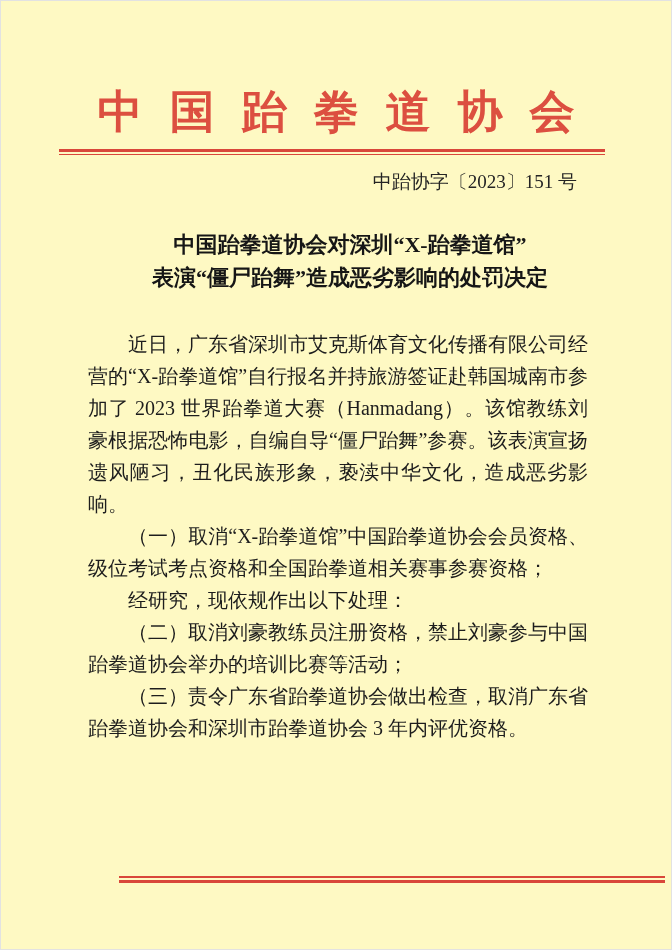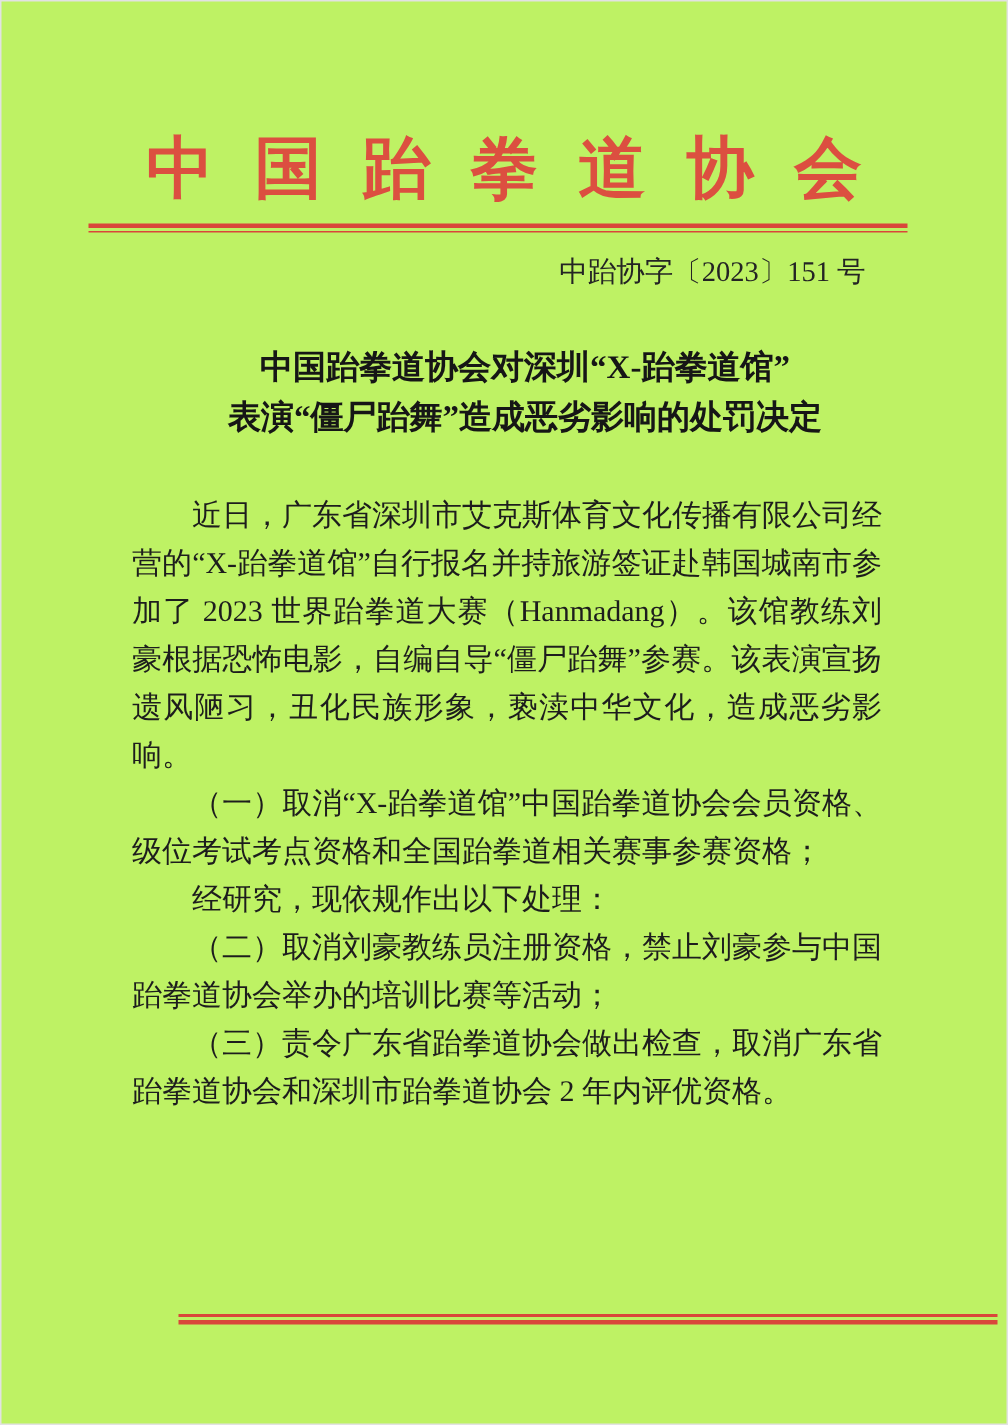--- a/index.html
+++ b/index.html
@@ -7,21 +7,21 @@
     margin:0;
     padding:0;
     background:#ffffff;
     font-family:"Liberation Serif","DejaVu Serif",serif;
   }
   .page{
     position:relative;
     width:672px;
     height:950px;
     margin:0 auto;
-    background:#bef264;
+    background:#fef9c3;
     box-shadow:inset 0 0 0 1px #e2e2e2;
     overflow:hidden;
     color:var(--ink,#1f1f1f);
   }
   
   .letterhead{
     margin:88px 0 0 0;
     text-align:center;
     font-size:45px;
     line-height:1.1;
@@ -97,21 +97,21 @@
   <div class="doc-title">
     <div>中国跆拳道协会对深圳“X-跆拳道馆”</div>
     <div>表演“僵尸跆舞”造成恶劣影响的处罚决定</div>
   </div>
 
   <div class="doc-body">
       <p>近日，广东省深圳市艾克斯体育文化传播有限公司经营的“X-跆拳道馆”自行报名并持旅游签证赴韩国城南市参加了 2023 世界跆拳道大赛（Hanmadang）。该馆教练刘豪根据恐怖电影，自编自导“僵尸跆舞”参赛。该表演宣扬遗风陋习，丑化民族形象，亵渎中华文化，造成恶劣影响。</p>
       <p>（一）取消“X-跆拳道馆”中国跆拳道协会会员资格、级位考试考点资格和全国跆拳道相关赛事参赛资格；</p>
       <p>经研究，现依规作出以下处理：</p>
       <p>（二）取消刘豪教练员注册资格，禁止刘豪参与中国跆拳道协会举办的培训比赛等活动；</p>
-      <p>（三）责令广东省跆拳道协会做出检查，取消广东省跆拳道协会和深圳市跆拳道协会 2 年内评优资格。</p>
+      <p>（三）责令广东省跆拳道协会做出检查，取消广东省跆拳道协会和深圳市跆拳道协会 3 年内评优资格。</p>
     </div>
 
   <div class="rule rule-footer">
     <div class="thin"></div>
     <div class="gap"></div>
     <div class="thick"></div>
   </div>
 
 </div>
 

